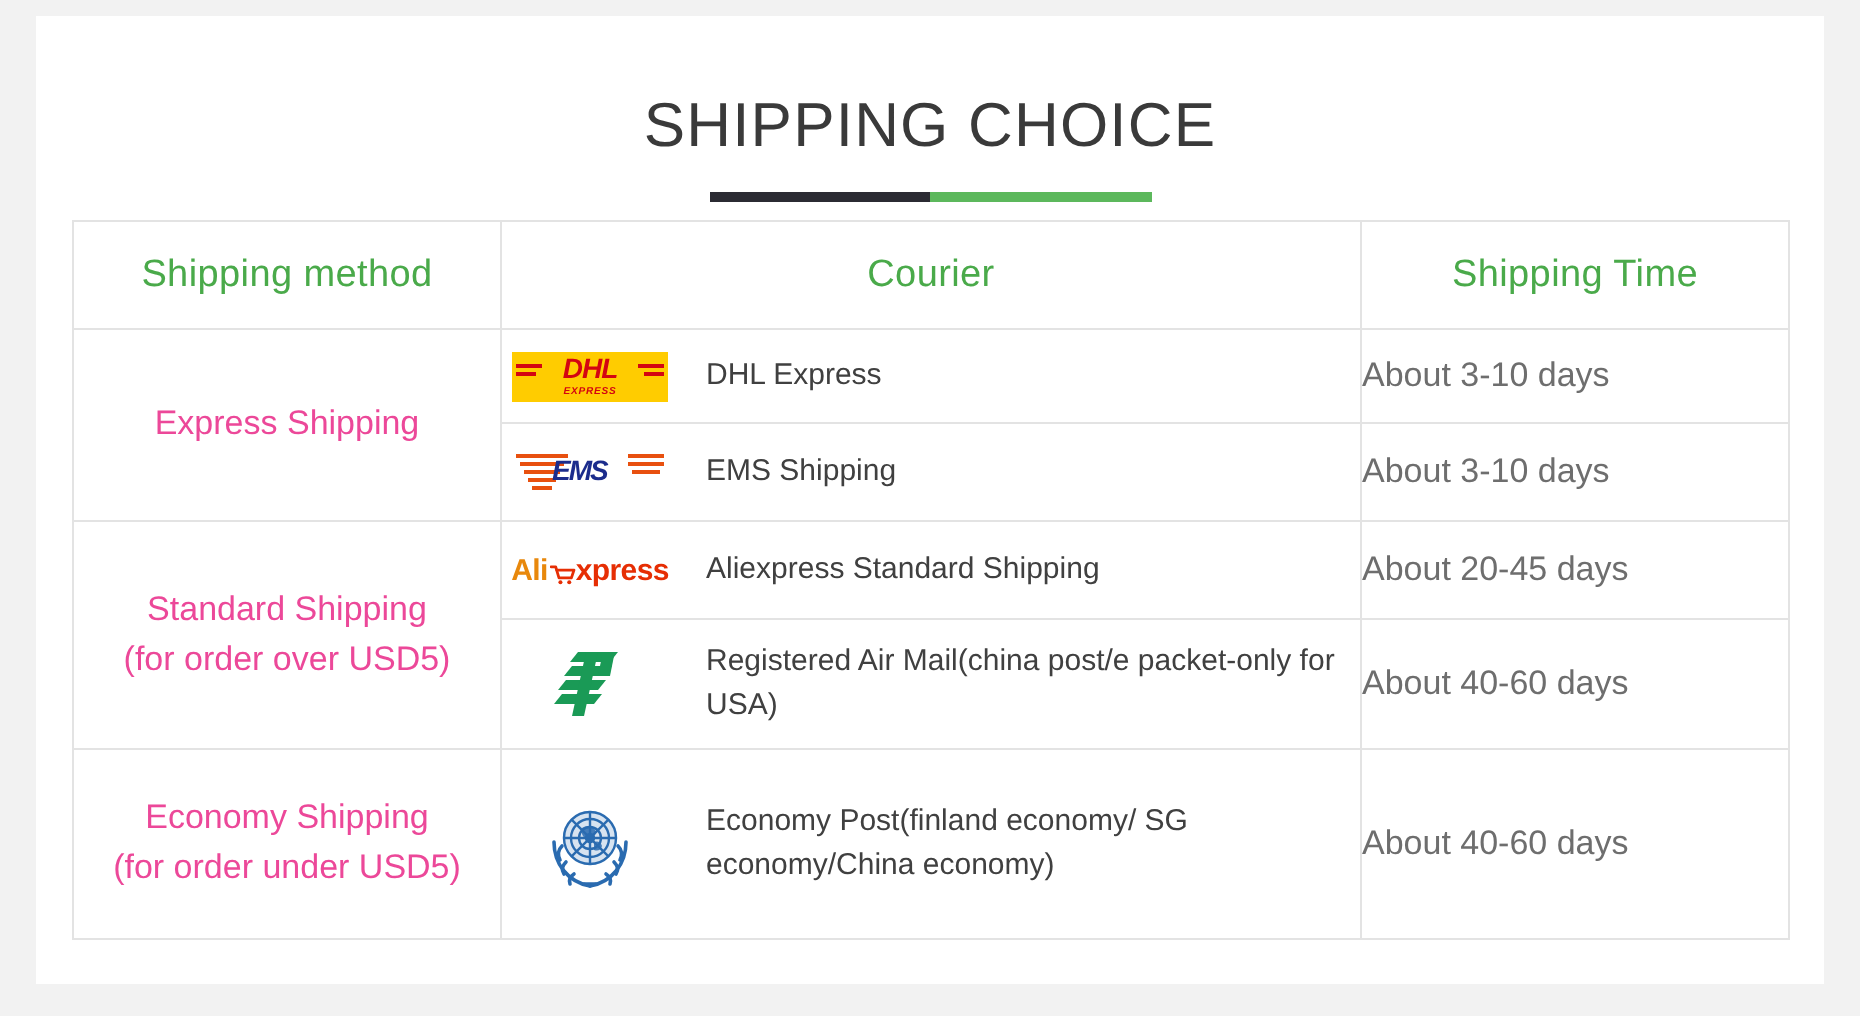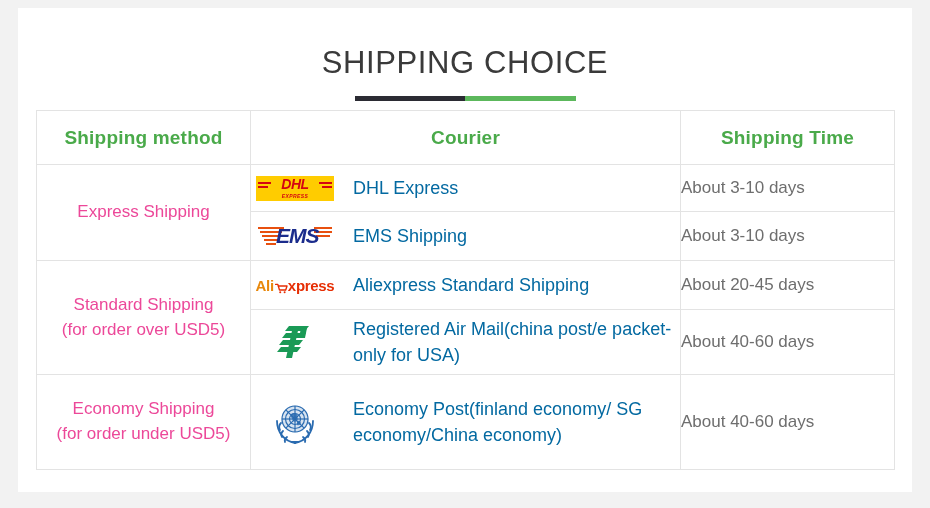--- a/index.html
+++ b/index.html
@@ -67,21 +67,21 @@
     border: 1px solid #e3e3e3;
     padding: 0;
     vertical-align: middle;
   }
   col.c-method { width: 214px; }
   col.c-courier { width: 430px; }
   col.c-time { width: 214px; }
 
   th.hd {
     height: 54px;
-    font-weight: 700;
+    font-weight: 400;
     color: #4aaa4a;
     font-size: 19px;
     text-align: center;
     letter-spacing: 0.2px;
   }
 
   td.method-cell {
     text-align: center;
     color: #ec4899;
     font-size: 17px;
@@ -103,22 +103,22 @@
     gap: 14px;
   }
   .logo-slot {
     flex: 0 0 88px;
     width: 88px;
     display: flex;
     align-items: center;
     justify-content: center;
   }
   .courier-label {
-    color: #0369a1;
-    font-size: 18px;
+    color: #404040;
+    font-size: 15px;
     line-height: 1.45;
     flex: 1 1 auto;
   }
 
   tr.r1 td { height: 47px; margin-top: 31px; }
   tr.r2 td { height: 49px; }
   tr.r3 td { height: 49px; }
   tr.r4 td { height: 65px; }
   tr.r5 td { height: 95px; }
 
@@ -191,21 +191,21 @@
   .logo-ems .br1 { right: 2px; top: 4px;  width: 18px; }
   .logo-ems .br2 { right: 2px; top: 8px;  width: 18px; }
   .logo-ems .br3 { right: 4px; top: 12px; width: 14px; }
   .logo-ems .ems-word {
     position: absolute;
     left: 20px;
     top: 2px;
     font-family: "Liberation Sans", sans-serif;
     font-weight: bold;
     font-style: italic;
-    font-size: 21px;
+    font-size: 14px;
     line-height: 21px;
     color: #1B2C8C;
     letter-spacing: -1px;
   }
 
   
   .logo-ali {
     display: flex;
     align-items: center;
     font-family: "Liberation Sans", sans-serif;

